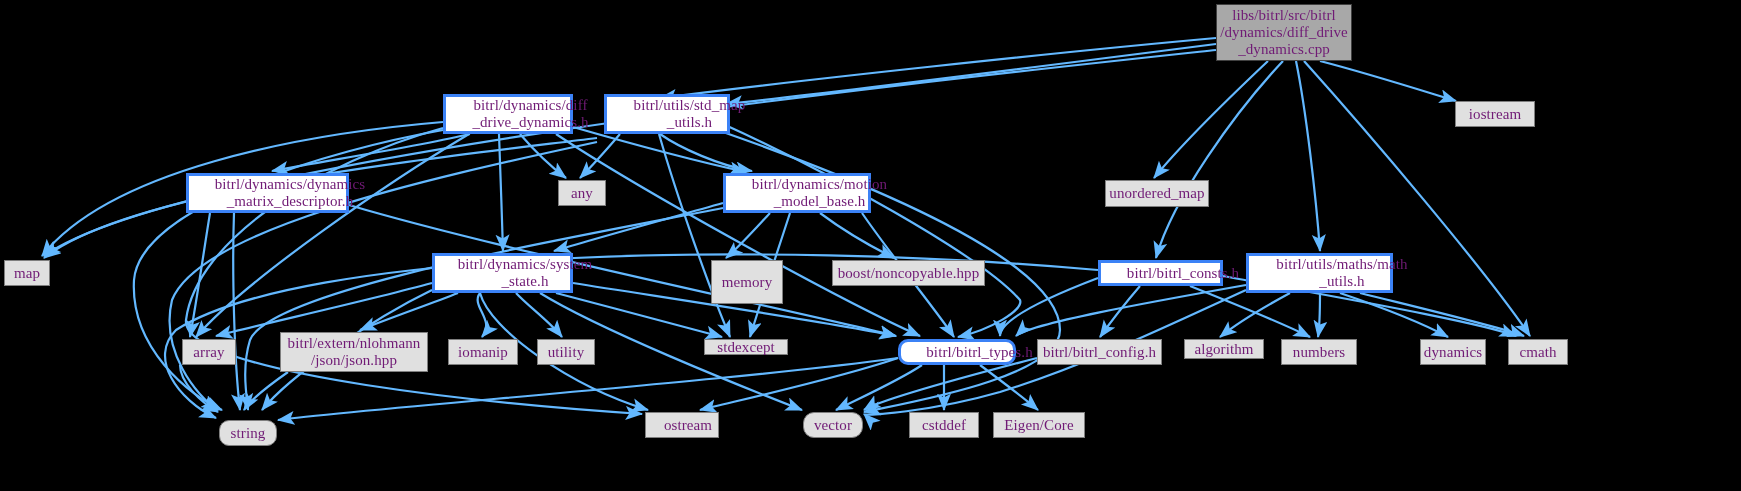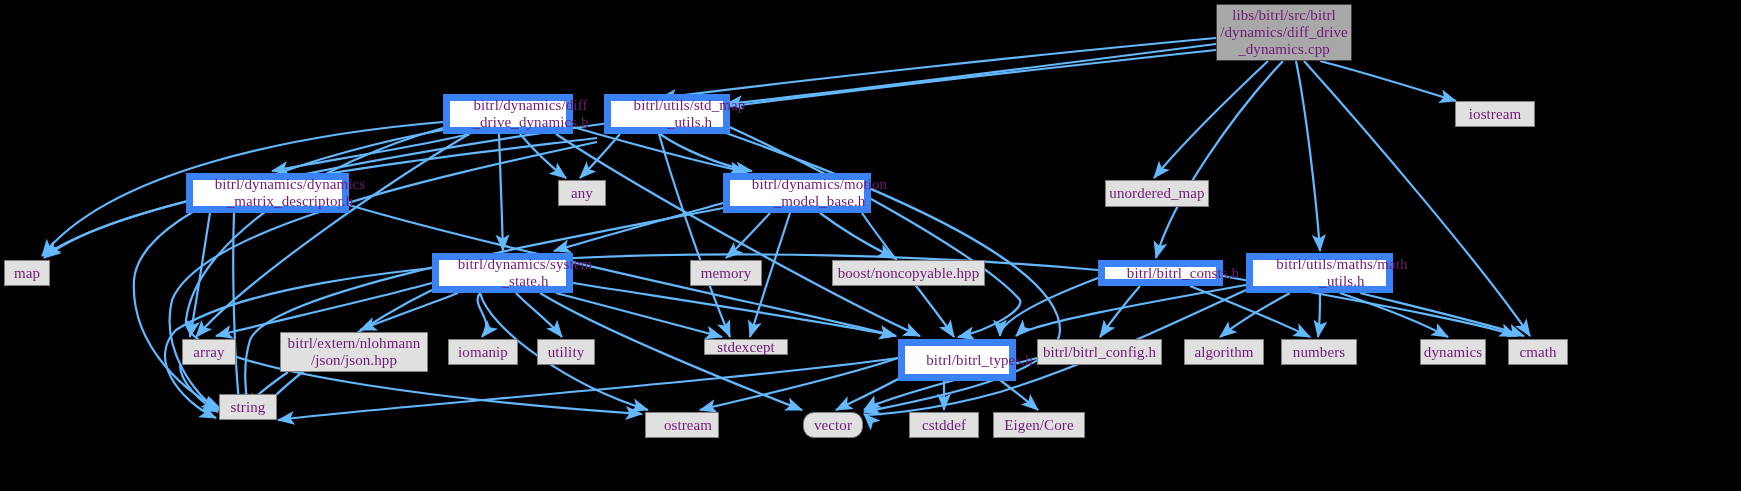--- a/index.html
+++ b/index.html
@@ -38,21 +38,21 @@
     background: #e0e0e0;
     z-index: 5;
     font-family: Liberation Serif, serif;
   }
   .node.root {
     background: #a8a8a8;
     border: 1px solid #404040;
   }
   .node.hdr {
     background: #ffffff;
-    border: 7px solid #3b82f6;
+    border: 3px solid #3b82f6;
     padding-left: 45px;
   }
 </style>
 </head>
 <body>
 
 <div id="graph">
   <svg id="edge-layer" viewBox="0 0 1741 491" xmlns="http://www.w3.org/2000/svg">
     <defs>
       <marker id="arrow" markerWidth="9" markerHeight="9" refX="7.5" refY="3.2" orient="auto" markerUnits="strokeWidth">
@@ -134,36 +134,36 @@
       <div class="node sys" style="left: 1455px; top: 101px; width: 80px; height: 26px;">iostream</div>
       <div class="node hdr" style="left: 186px; top: 173px; width: 163px; height: 40px;">bitrl/dynamics/dynamics
 _matrix_descriptor.h</div>
       <div class="node sys" style="left: 558px; top: 180px; width: 48px; height: 26px;">any</div>
       <div class="node hdr" style="left: 723px; top: 173px; width: 148px; height: 40px;">bitrl/dynamics/motion
 _model_base.h</div>
       <div class="node sys" style="left: 1105px; top: 180px; width: 104px; height: 27px;">unordered_map</div>
       <div class="node sys" style="left: 4px; top: 260px; width: 46px; height: 26px;">map</div>
       <div class="node hdr" style="left: 432px; top: 253px; width: 141px; height: 40px;">bitrl/dynamics/system
 _state.h</div>
-      <div class="node sys" style="left: 690px; top: 260px; width: 72px; height: 26px;">memory</div>
+      <div class="node sys" style="left: 711px; top: 260px; width: 72px; height: 44px;">memory</div>
       <div class="node sys" style="left: 832px; top: 260px; width: 153px; height: 26px;">boost/noncopyable.hpp</div>
       <div class="node hdr" style="left: 1098px; top: 260px; width: 125px; height: 26px;">bitrl/bitrl_consts.h</div>
       <div class="node hdr" style="left: 1246px; top: 253px; width: 147px; height: 40px;">bitrl/utils/maths/math
 _utils.h</div>
       <div class="node sys" style="left: 162px; top: 339px; width: 54px; height: 26px; margin-left: 20px;">array</div>
       <div class="node sys" style="left: 280px; top: 332px; width: 148px; height: 40px;">bitrl/extern/nlohmann
 /json/json.hpp</div>
       <div class="node sys" style="left: 448px; top: 339px; width: 70px; height: 26px;">iomanip</div>
       <div class="node sys" style="left: 537px; top: 339px; width: 58px; height: 26px;">utility</div>
       <div class="node sys" style="left: 704px; top: 339px; width: 84px; height: 16px;">stdexcept</div>
-      <div class="node hdr" style="left: 898px; top: 339px; width: 118px; height: 42px;">bitrl/bitrl_types.h</div>
+      <div class="node hdr" style="left: 898px; top: 339px; width: 118px; height: 26px; border-radius: 10px;">bitrl/bitrl_types.h</div>
       <div class="node sys" style="left: 1037px; top: 339px; width: 125px; height: 26px;">bitrl/bitrl_config.h</div>
-      <div class="node sys" style="left: 1184px; top: 339px; width: 80px; height: 26px;">algorithm</div>
+      <div class="node sys" style="left: 1184px; top: 339px; width: 80px; height: 20px;">algorithm</div>
       <div class="node sys" style="left: 1281px; top: 339px; width: 76px; height: 26px;">numbers</div>
       <div class="node sys" style="left: 1420px; top: 339px; width: 66px; height: 26px;">dynamics</div>
       <div class="node sys" style="left: 1508px; top: 339px; width: 60px; height: 26px;">cmath</div>
-      <div class="node sys" style="left: 219px; top: 394px; width: 58px; height: 26px;">string</div>
+      <div class="node sys" style="left: 219px; top: 420px; width: 58px; height: 26px; border-radius: 10px;">string</div>
       <div class="node sys" style="left: 645px; top: 412px; width: 74px; height: 26px; padding-left: 12px;">ostream</div>
       <div class="node sys" style="left: 803px; top: 412px; width: 60px; height: 26px; border-radius: 11px;">vector</div>
       <div class="node sys" style="left: 909px; top: 412px; width: 70px; height: 26px;">cstddef</div>
       <div class="node sys" style="left: 993px; top: 412px; width: 92px; height: 26px;">Eigen/Core</div>
     </div>
 </div>
 
 </body></html>

